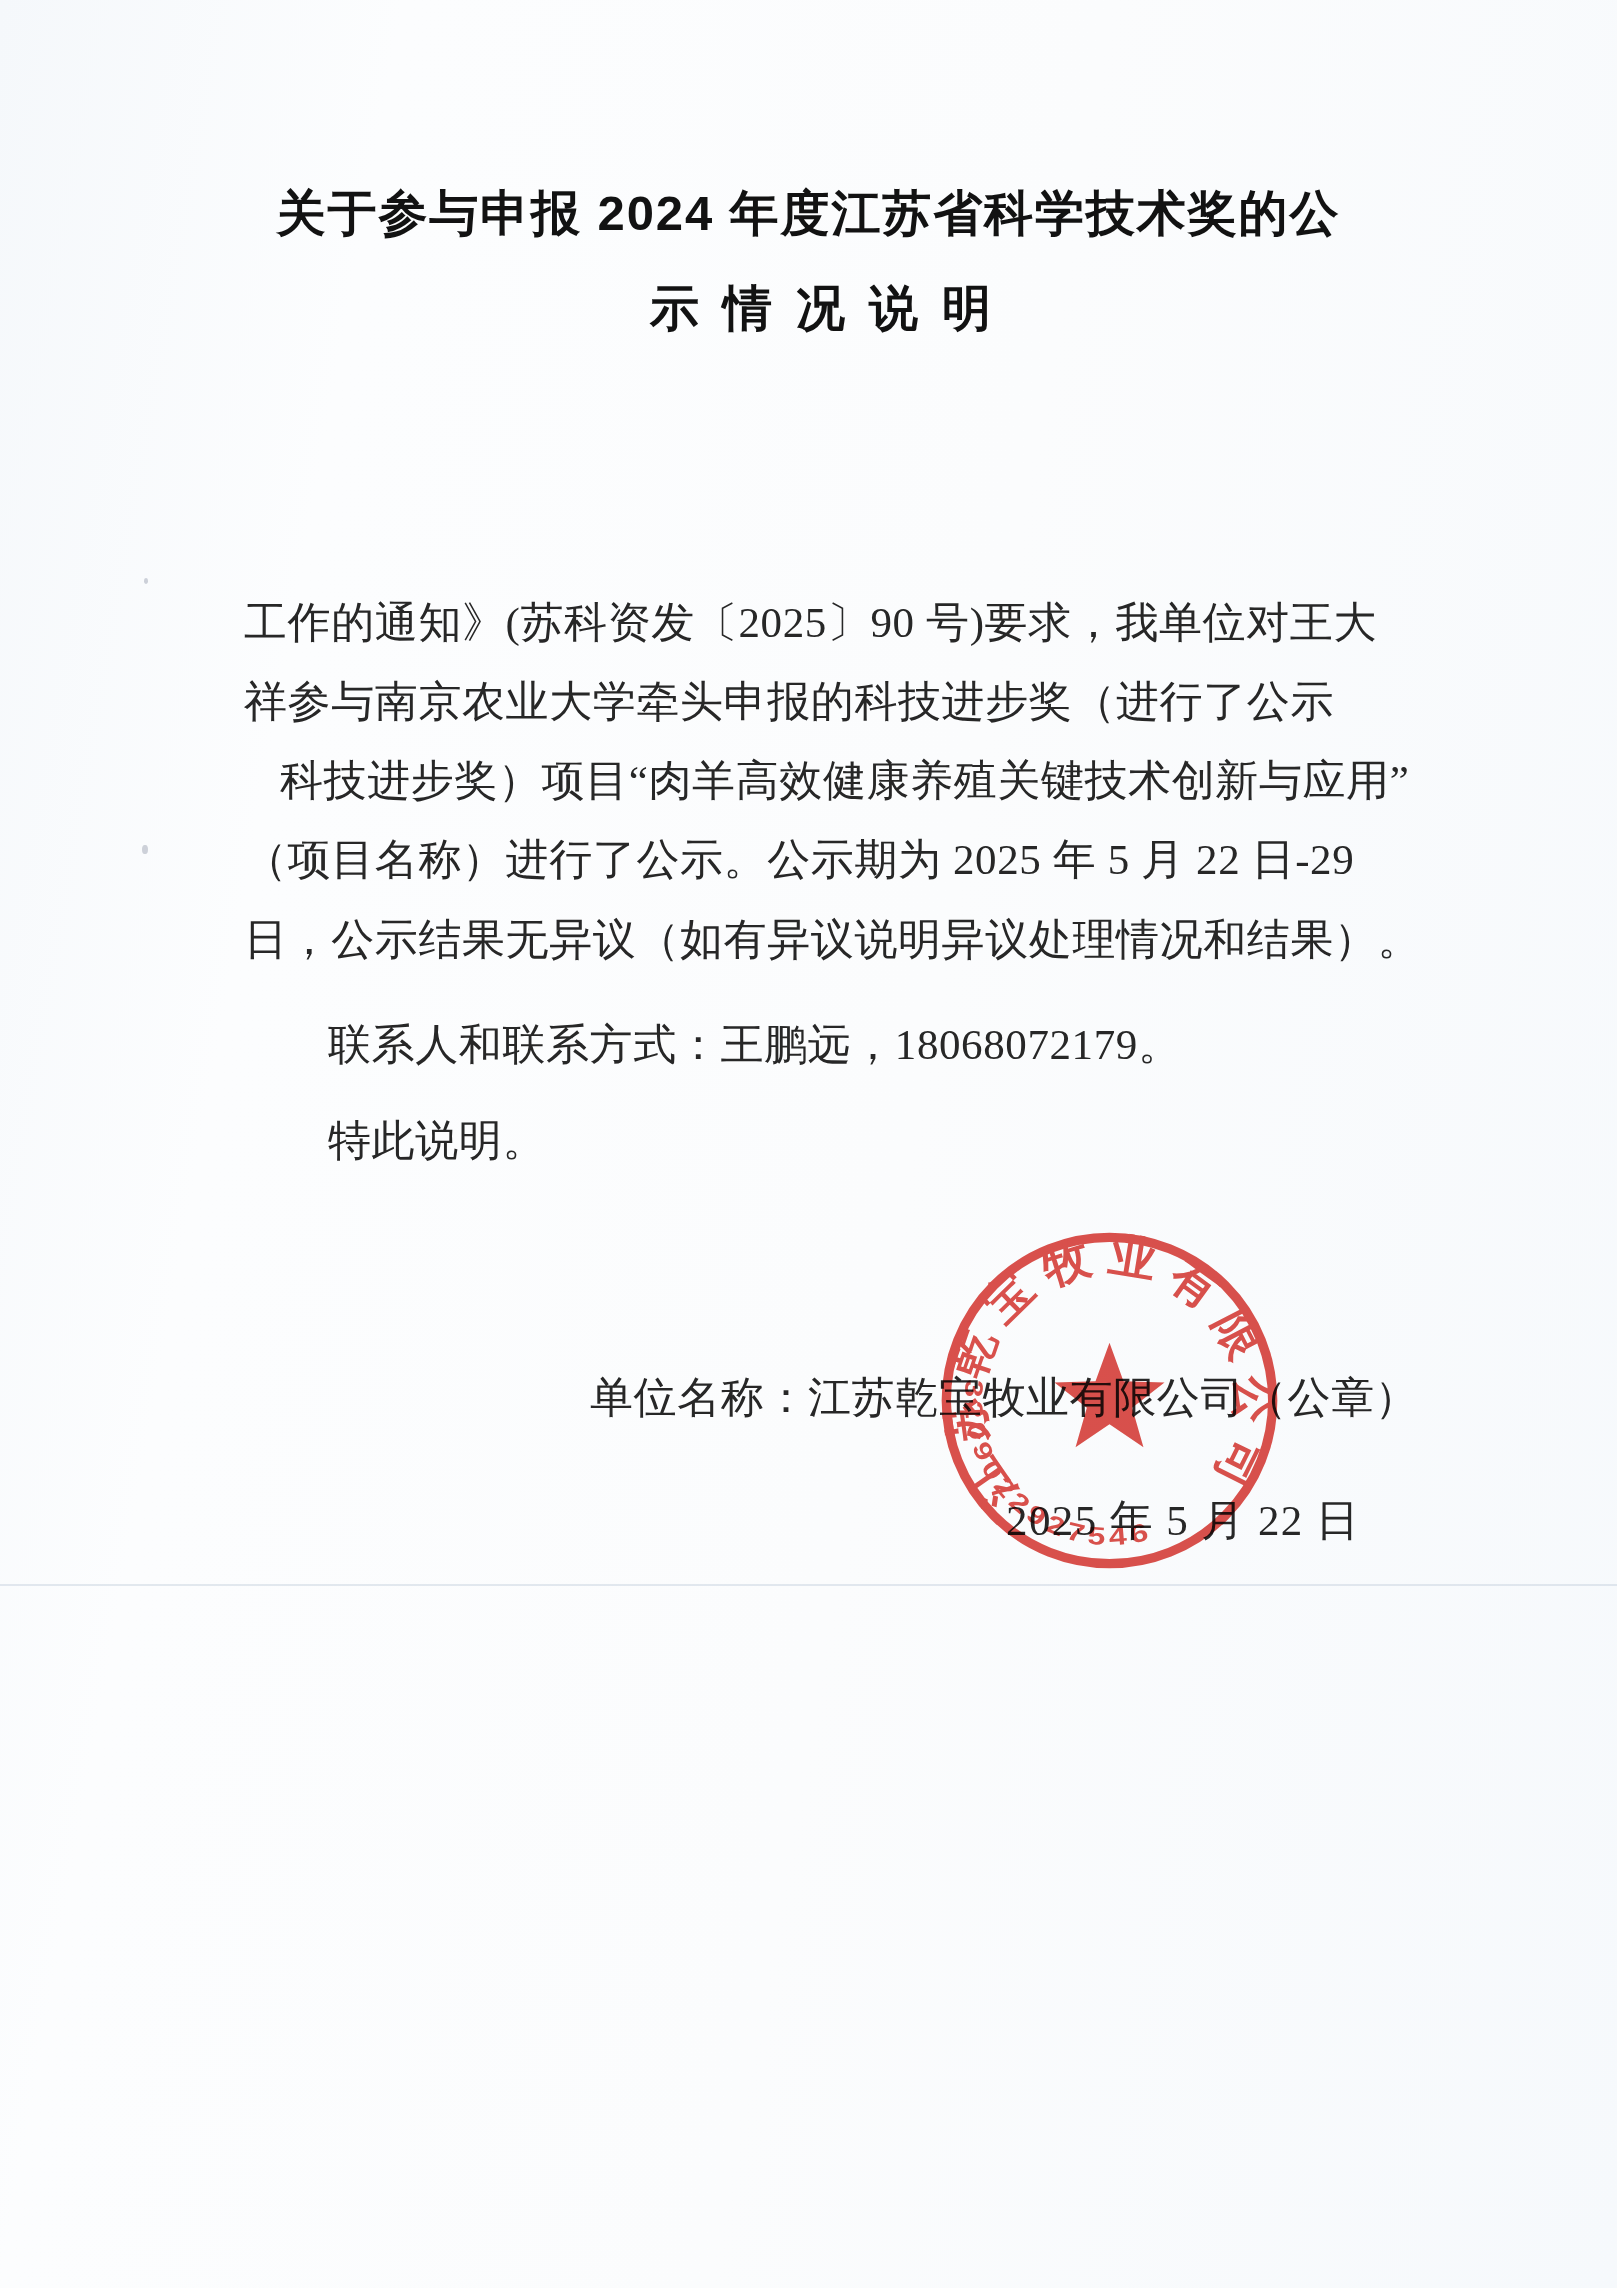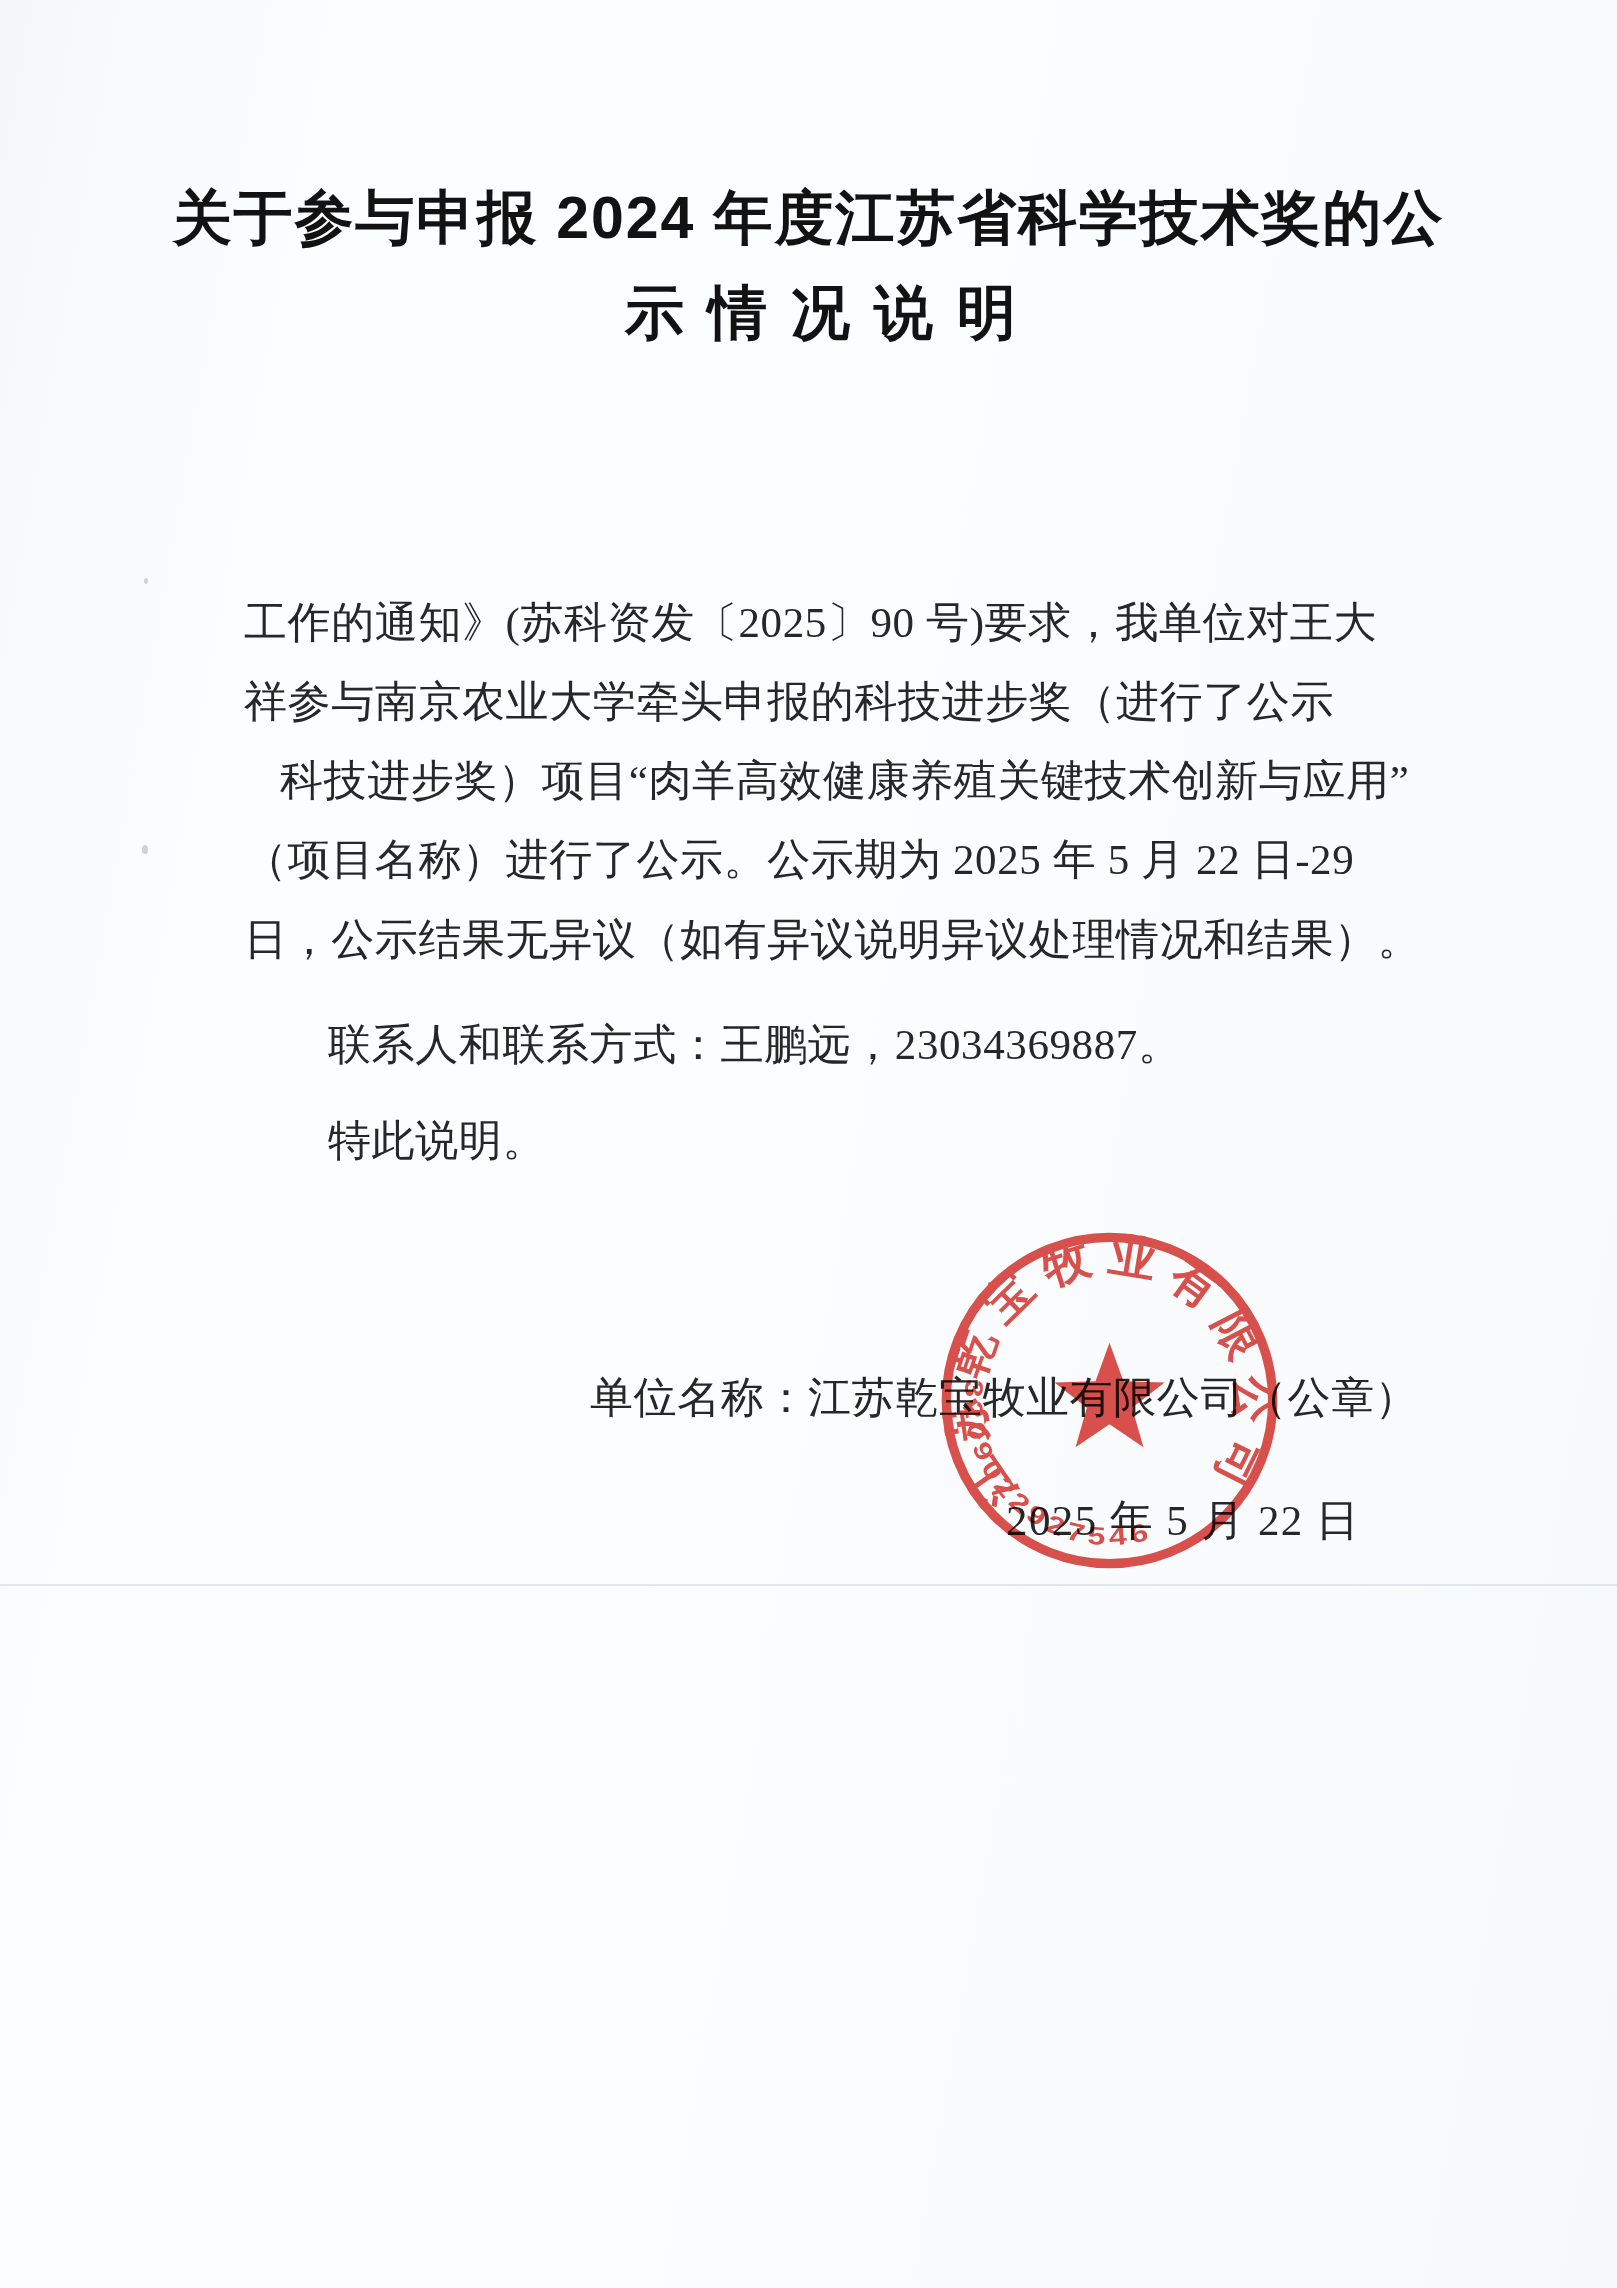--- a/index.html
+++ b/index.html
@@ -10,21 +10,21 @@
     overflow:hidden;
     background:linear-gradient(100deg,#f5f8fb 0%,#fcfdfe 20%,#fbfcfd 55%,#f6f9fc 100%);
     font-family:"Liberation Serif", serif;
     color:#262626;
   }
   .abs{position:absolute;}
   .doc-title{
     left:0;width:1617px;text-align:center;
     font-family:"Liberation Sans", sans-serif;
     font-weight:700;color:#121212;
-    font-size:59px;line-height:1.15;letter-spacing:1.9px;
+    font-size:49px;line-height:1.15;letter-spacing:1.9px;
     white-space:pre;
   }
   .doc-title.l2{letter-spacing:24px;padding-left:24px;}
   .body-line{
     left:244px;width:1203px;
     font-size:43px;line-height:1.15;letter-spacing:0.6px;
     white-space:pre;color:#272727;
   }
   .indent{text-indent:84px;}
   .sig-line{font-size:43px;letter-spacing:0.6px;white-space:pre;color:#272727;}
@@ -49,21 +49,21 @@
   <div class="abs doc-title" style="top:185px;">关于参与申报 2024 年度江苏省科学技术奖的公</div>
 
   <div class="abs doc-title l2" style="top:280px;">示情况说明</div>
 
   <div class="abs body-line" style="top:598px;">工作的通知》(苏科资发〔2025〕90 号)要求，我单位对王大</div>
   <div class="abs body-line" style="top:677px;">祥参与南京农业大学牵头申报的科技进步奖（进行了公示</div>
   <div class="abs body-line" style="top:756px;margin-left:36px;">科技进步奖）项目“肉羊高效健康养殖关键技术创新与应用”</div>
   <div class="abs body-line" style="top:835px;">（项目名称）进行了公示。公示期为 2025 年 5 月 22 日-29</div>
   <div class="abs body-line" style="top:915px;">日，公示结果无异议（如有异议说明异议处理情况和结果）。</div>
 
-  <div class="abs body-line indent" style="top:1020px;">联系人和联系方式：王鹏远，23034369887。</div>
+  <div class="abs body-line indent" style="top:1020px;">联系人和联系方式：王鹏远，18068072179。</div>
 
   <div class="abs body-line indent" style="top:1116px;">特此说明。</div>
 
   <div class="abs sig-line" style="top:1369px;left:590px;">单位名称：江苏乾宝牧业有限公司（公章）</div>
 
   <div class="abs date-line" style="top:1492px;left:1006px;">2025 年 5 月 22 日</div>
 
   <svg class="abs seal" style="left:923px;top:1214px;" width="373" height="373" viewBox="0 0 400 400">
     <defs>
       <path id="nameArc" d="M 102.4,297.6 A 138,138 0 1 1 297.6,297.6" fill="none"></path>

